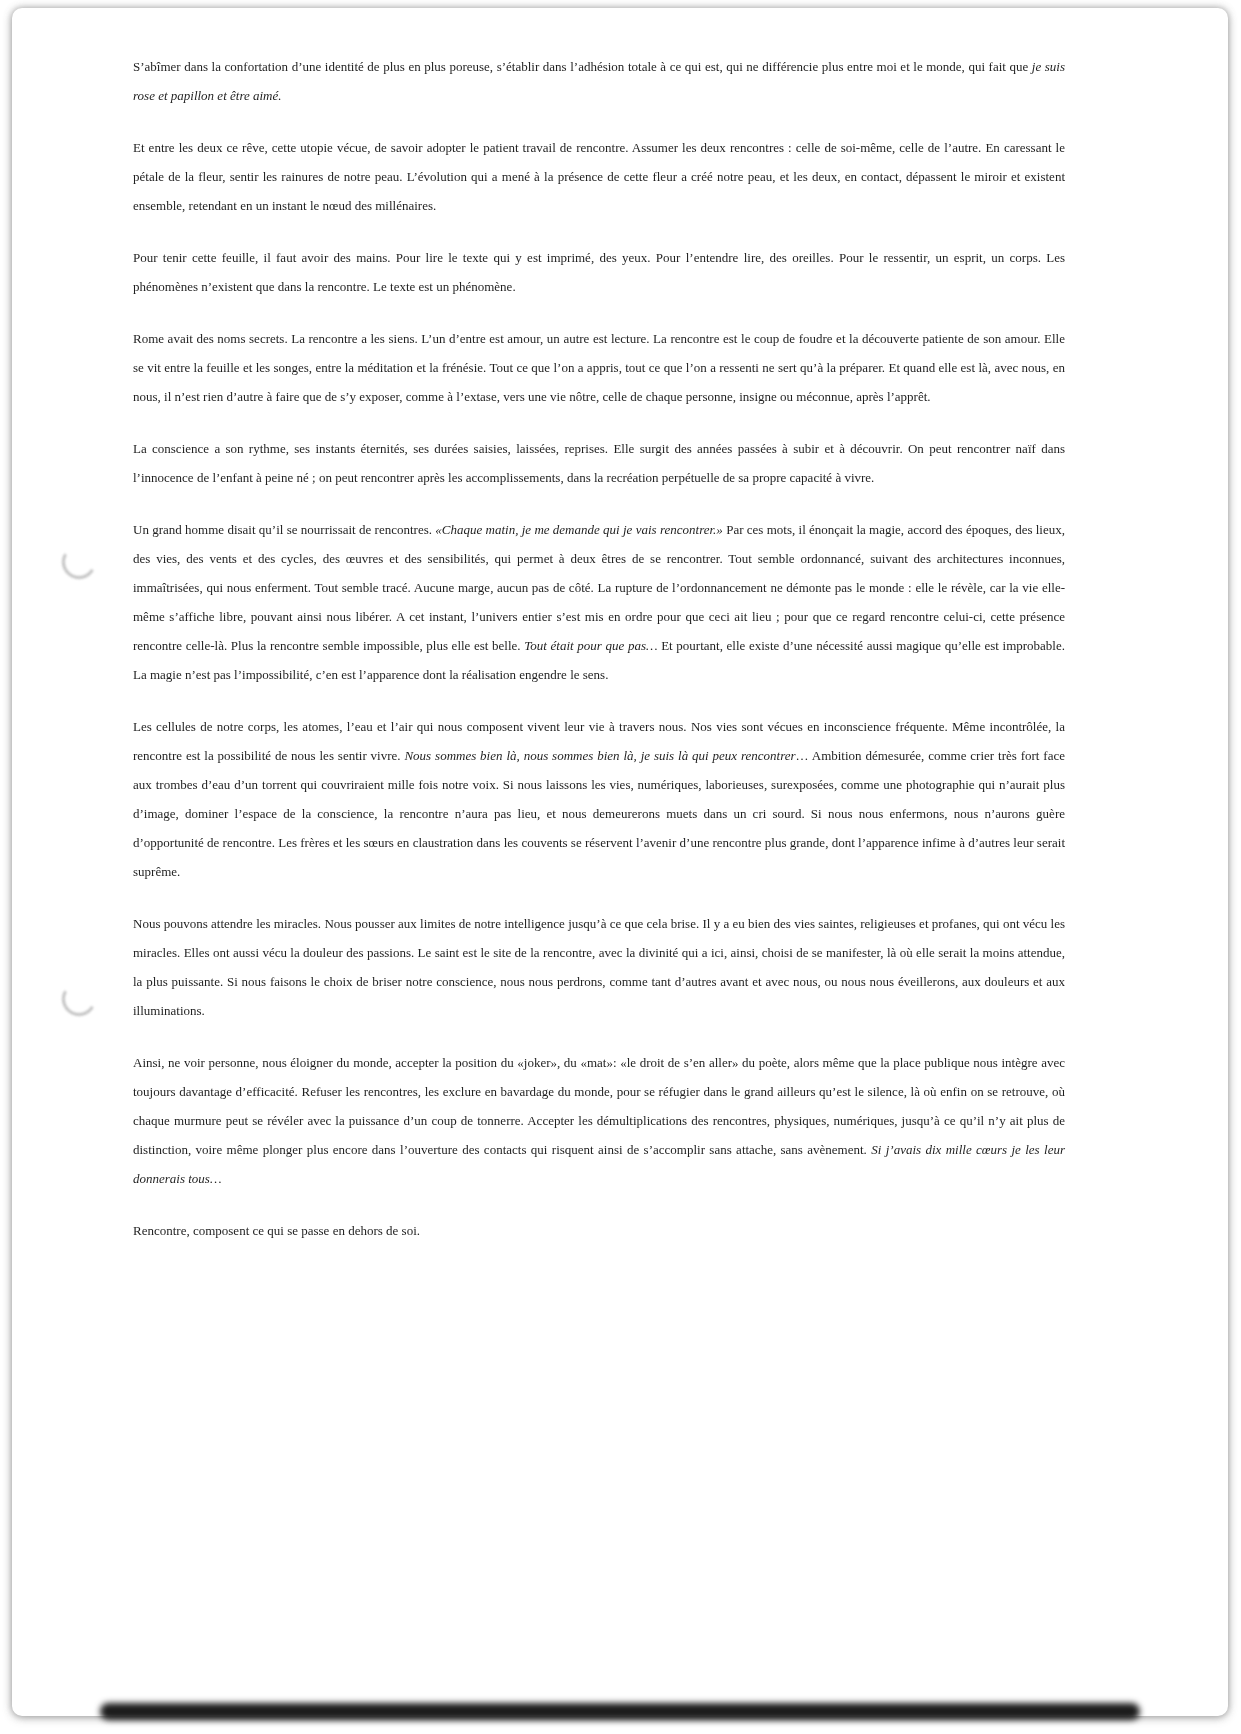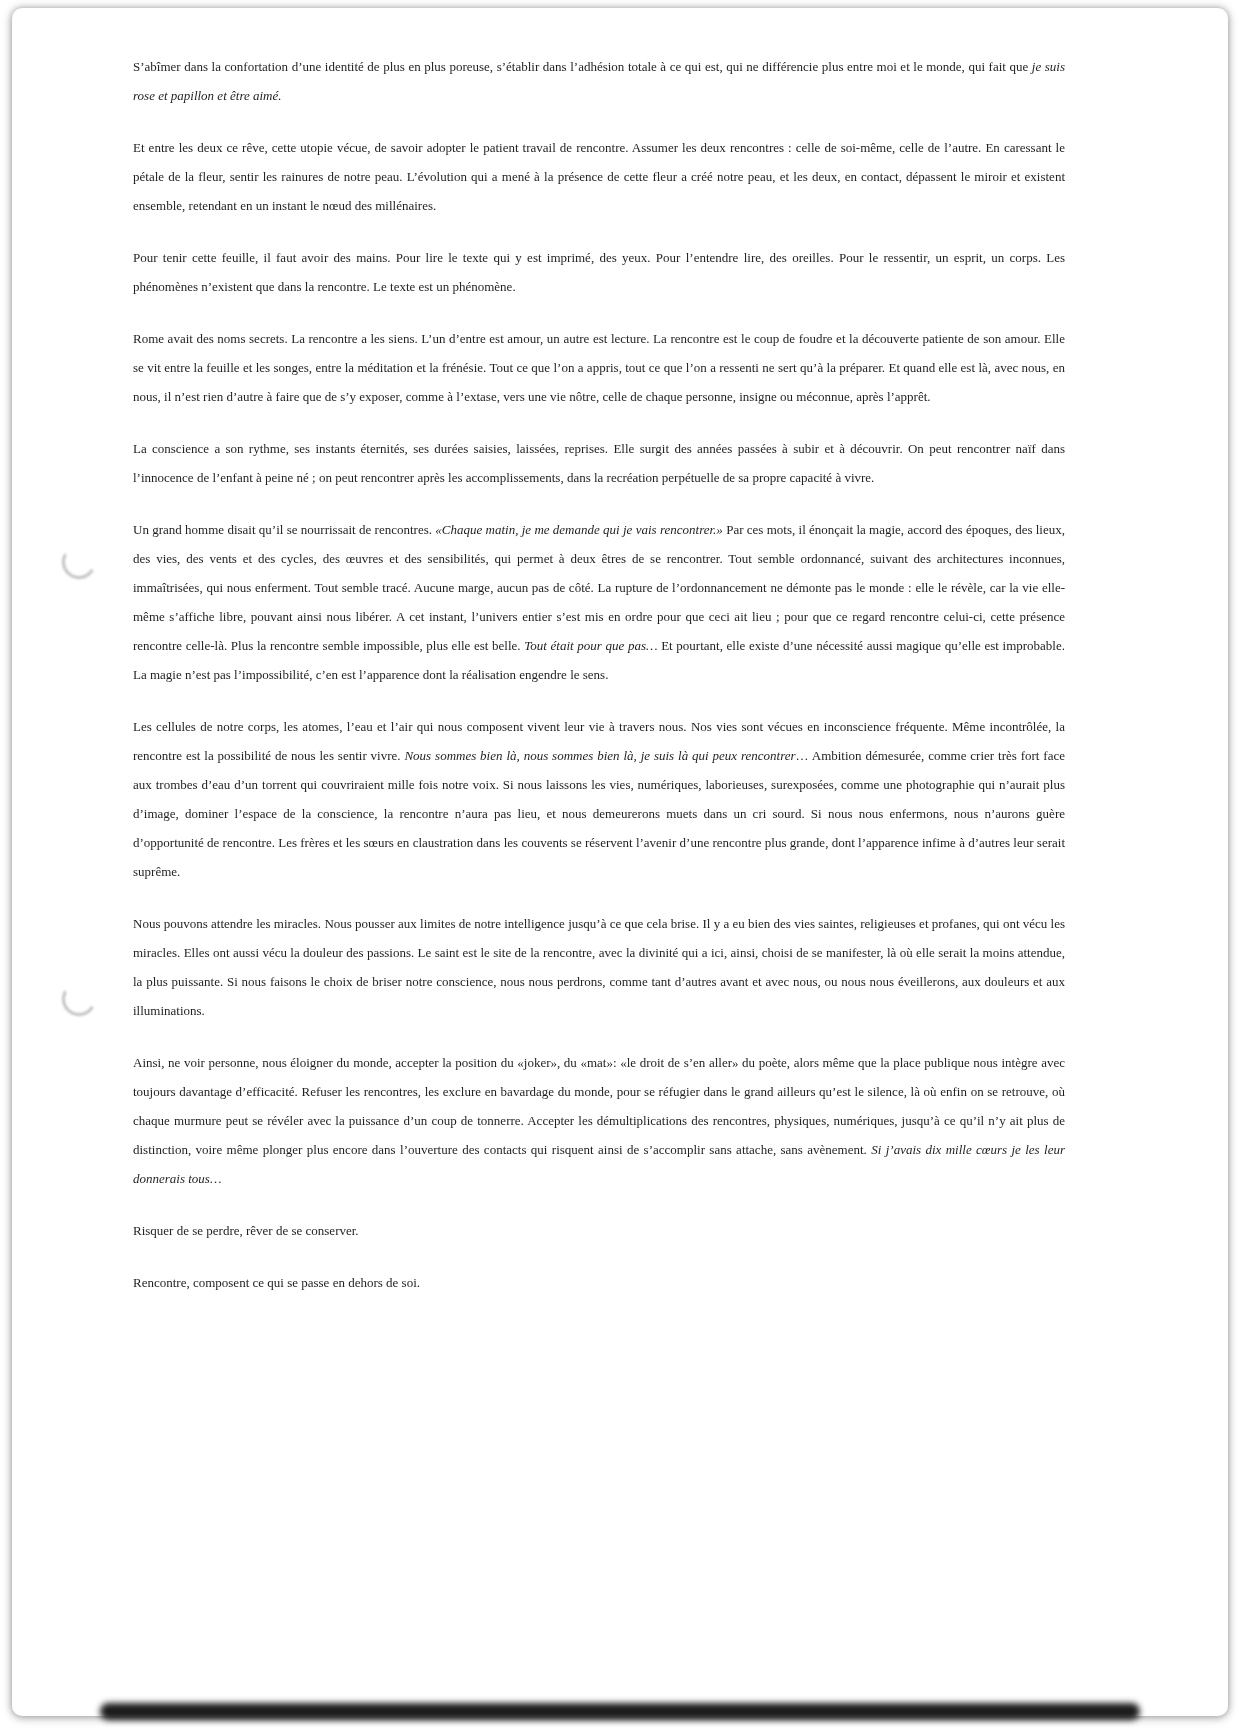--- a/index.html
+++ b/index.html
@@ -69,17 +69,16 @@
   <div class="text-block">
       <p><span>S’abîmer dans la confortation d’une identité de plus en plus poreuse, s’établir dans l’adhésion totale à ce qui est, qui ne différencie plus entre moi et le monde, qui fait que </span><span class="it">je suis rose et papillon et être aimé.</span></p>
       <p><span>Et entre les deux ce rêve, cette utopie vécue, de savoir adopter le patient travail de rencontre. Assumer les deux rencontres : celle de soi-même, celle de l’autre. En caressant le pétale de la fleur, sentir les rainures de notre peau. L’évolution qui a mené à la présence de cette fleur a créé notre peau, et les deux, en contact, dépassent le miroir et existent ensemble, retendant en un instant le nœud des millénaires.</span></p>
       <p><span>Pour tenir cette feuille, il faut avoir des mains. Pour lire le texte qui y est imprimé, des yeux. Pour l’entendre lire, des oreilles. Pour le ressentir, un esprit, un corps. Les phénomènes n’existent que dans la rencontre. Le texte est un phénomène.</span></p>
       <p><span>Rome avait des noms secrets. La rencontre a les siens. L’un d’entre est amour, un autre est lecture. La rencontre est le coup de foudre et la découverte patiente de son amour. Elle se vit entre la feuille et les songes, entre la méditation et la frénésie. Tout ce que l’on a appris, tout ce que l’on a ressenti ne sert qu’à la préparer. Et quand elle est là, avec nous, en nous, il n’est rien d’autre à faire que de s’y exposer, comme à l’extase, vers une vie nôtre, celle de chaque personne, insigne ou méconnue, après l’apprêt.</span></p>
       <p><span>La conscience a son rythme, ses instants éternités, ses durées saisies, laissées, reprises. Elle surgit des années passées à subir et à découvrir. On peut rencontrer naïf dans l’innocence de l’enfant à peine né ; on peut rencontrer après les accomplissements, dans la recréation perpétuelle de sa propre capacité à vivre.</span></p>
       <p><span>Un grand homme disait qu’il se nourrissait de rencontres. </span><span class="it">«Chaque matin, je me demande qui je vais rencontrer.»</span><span> Par ces mots, il énonçait la magie, accord des époques, des lieux, des vies, des vents et des cycles, des œuvres et des sensibilités, qui permet à deux êtres de se rencontrer. Tout semble ordonnancé, suivant des architectures inconnues, immaîtrisées, qui nous enferment. Tout semble tracé. Aucune marge, aucun pas de côté. La rupture de l’ordonnancement ne démonte pas le monde : elle le révèle, car la vie elle-même s’affiche libre, pouvant ainsi nous libérer. A cet instant, l’univers entier s’est mis en ordre pour que ceci ait lieu ; pour que ce regard rencontre celui-ci, cette présence rencontre celle-là. Plus la rencontre semble impossible, plus elle est belle. </span><span class="it">Tout était pour que pas…</span><span> Et pourtant, elle existe d’une nécessité aussi magique qu’elle est improbable. La magie n’est pas l’impossibilité, c’en est l’apparence dont la réalisation engendre le sens.</span></p>
       <p><span>Les cellules de notre corps, les atomes, l’eau et l’air qui nous composent vivent leur vie à travers nous. Nos vies sont vécues en inconscience fréquente. Même incontrôlée, la rencontre est la possibilité de nous les sentir vivre. </span><span class="it">Nous sommes bien là, nous sommes bien là, je suis là qui peux rencontrer</span><span>… Ambition démesurée, comme crier très fort face aux trombes d’eau d’un torrent qui couvriraient mille fois notre voix. Si nous laissons les vies, numériques, laborieuses, surexposées, comme une photographie qui n’aurait plus d’image, dominer l’espace de la conscience, la rencontre n’aura pas lieu, et nous demeurerons muets dans un cri sourd. Si nous nous enfermons, nous n’aurons guère d’opportunité de rencontre. Les frères et les sœurs en claustration dans les couvents se réservent l’avenir d’une rencontre plus grande, dont l’apparence infime à d’autres leur serait suprême.</span></p>
       <p><span>Nous pouvons attendre les miracles. Nous pousser aux limites de notre intelligence jusqu’à ce que cela brise. Il y a eu bien des vies saintes, religieuses et profanes, qui ont vécu les miracles. Elles ont aussi vécu la douleur des passions. Le saint est le site de la rencontre, avec la divinité qui a ici, ainsi, choisi de se manifester, là où elle serait la moins attendue, la plus puissante. Si nous faisons le choix de briser notre conscience, nous nous perdrons, comme tant d’autres avant et avec nous, ou nous nous éveillerons, aux douleurs et aux illuminations.</span></p>
       <p><span>Ainsi, ne voir personne, nous éloigner du monde, accepter la position du «joker», du «mat»: «le droit de s’en aller» du poète, alors même que la place publique nous intègre avec toujours davantage d’efficacité. Refuser les rencontres, les exclure en bavardage du monde, pour se réfugier dans le grand ailleurs qu’est le silence, là où enfin on se retrouve, où chaque murmure peut se révéler avec la puissance d’un coup de tonnerre. Accepter les démultiplications des rencontres, physiques, numériques, jusqu’à ce qu’il n’y ait plus de distinction, voire même plonger plus encore dans l’ouverture des contacts qui risquent ainsi de s’accomplir sans attache, sans avènement. </span><span class="it">Si j’avais dix mille cœurs je les leur donnerais tous…</span></p>
-      <p><span>Risquer de se perdre, rêver de se conserver.</span></p>
       <p><span>Rencontre, composent ce qui se passe en dehors de soi.</span></p>
     </div>
   <div class="scan-shadow"></div>
 </div>
 
 </body></html>

